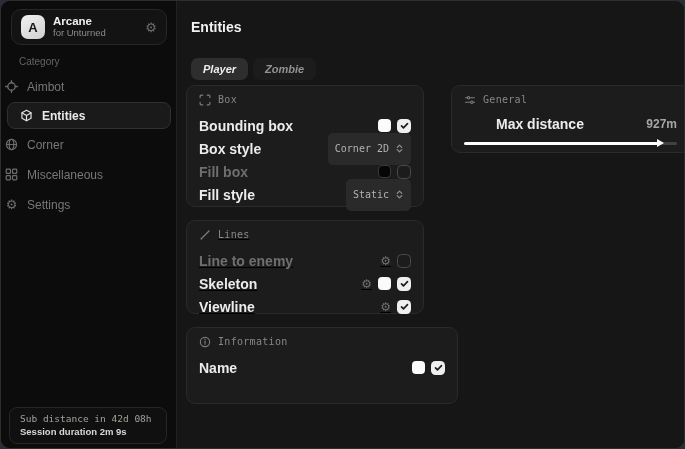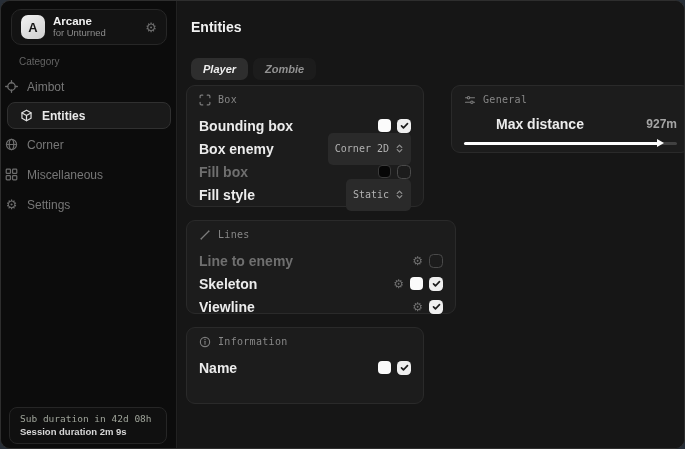--- a/index.html
+++ b/index.html
@@ -29,22 +29,22 @@
 
   
   .main { position:absolute; left:177px; top:0; right:0; bottom:0; background:#161616; }
   .page-title { position:absolute; left:13px; top:18px; font-size:14px; font-weight:700; color:#f2f2f2; }
   .tabs { position:absolute; left:13px; top:57px; display:flex; gap:5px;font-style:italic; }
   .tab { height:22px; display:flex; align-items:center; padding:0 12px; border-radius:7px; font-size:11px; font-weight:600; color:#929292; background:#1c1c1c; cursor:pointer; }
   .tab.active { background:#2e2e2e; color:#eeeeee; }
 
   .card { position:absolute; background:#1c1c1c; border:1px solid #2a2a2a; border-radius:9px; padding:8px 12px 9px; }
   .card-box   { left:8px;  top:84px;  width:238px; height:122px; }
-  .card-lines { left:8px;  top:219px; width:270px; height:94px;  }
-  .card-info  { left:8px;  top:326px; width:238px; height:77px;  }
+  .card-lines { left:8px;  top:219px; width:238px; height:94px;text-decoration:underline;  }
+  .card-info  { left:8px;  top:326px; width:272px; height:77px;  }
   .card-general { left:273px; top:84px; width:239px; height:68px; }
 
   .sec-header { display:flex; gap:7px; height:16px; margin-bottom:4px; font-family:"DejaVu Sans Mono", monospace; font-size:10px; color:#878787; letter-spacing:.3px; }
   .sec-header svg { color:#7c7c7c; }
 
   .row { height:23px; display:flex; align-items:center; justify-content:space-between; }
   .row-label { font-size:14px; font-weight:600; color:#ececec; }
   .row.dim .row-label { color:#6f6f6f; }
   .controls { display:flex; align-items:center; gap:6px; }
 
@@ -127,21 +127,21 @@
         </span>
         <span>Miscellaneous</span>
       </div>
       <div class="nav-item">
         <span class="nicon" style="font-size:13px;">⚙</span>
         <span>Settings</span>
       </div>
     </div>
 
     <div class="footer-card">
-      <div class="footer-sub">Sub duration in 42d 08h</div>
+      <div class="footer-sub">Sub distance in 42d 08h</div>
       <div class="footer-session">Session duration 2m 9s</div>
     </div>
   </div>
 
   <div class="main">
 
     <div class="page-title">Entities</div>
 
     <div class="tabs">
       <div class="tab active">Player</div>
@@ -165,21 +165,21 @@
         <span class="controls">
           <span class="swatch" style="background: rgb(251, 251, 251);"></span>
           <span class="checkbox checked">
             <svg width="9" height="9" viewBox="0 0 12 12" fill="none" stroke="#1c1c1c" stroke-width="2.2" stroke-linecap="round" stroke-linejoin="round">
                 <path d="M2 6.5l2.6 2.6L10 3.5"></path>
               </svg>
           </span>
         </span>
       </div>
       <div class="row">
-        <span class="row-label">Box enemy</span>
+        <span class="row-label">Box style</span>
         <span class="dropdown">
           <span class="dd-label">Corner 2D</span>
           <svg width="9" height="9" viewBox="0 0 12 12" fill="none" stroke="currentColor" stroke-width="1.8" stroke-linecap="round" stroke-linejoin="round">
               <path d="M3 4.5L6 1.5l3 3"></path>
               <path d="M3 7.5l3 3 3-3"></path>
             </svg>
         </span>
       </div>
       <div class="row dim">
         <span class="row-label">Fill box</span>

